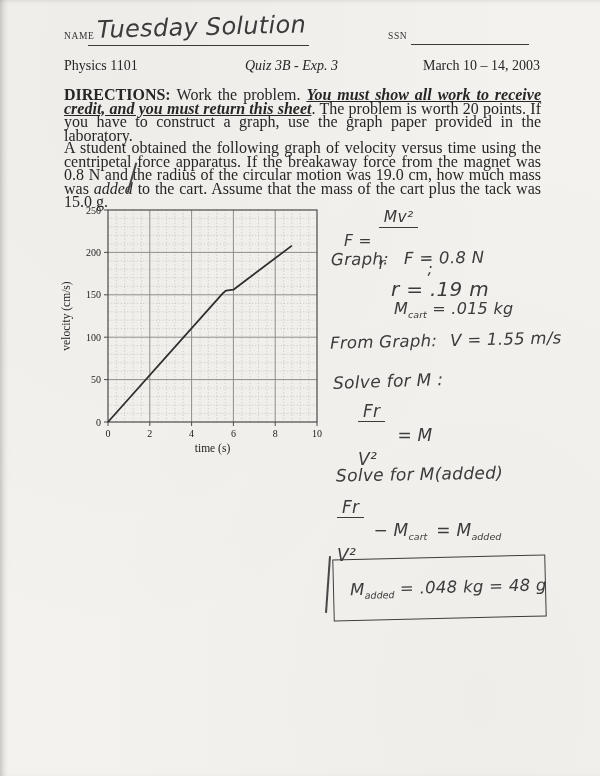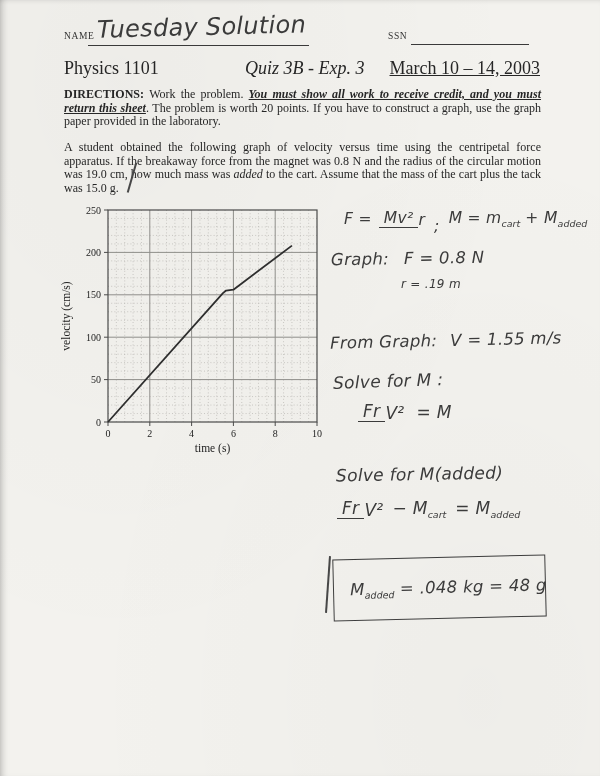--- a/index.html
+++ b/index.html
@@ -9,30 +9,30 @@
     background:
       radial-gradient(ellipse at 20% 10%, rgba(0,0,0,0.025), transparent 60%),
       radial-gradient(ellipse at 80% 90%, rgba(0,0,0,0.02), transparent 60%),
       #f3f2ee;
     box-shadow: inset 7px 0 9px -7px rgba(0,0,0,0.35), inset 0 4px 6px -5px rgba(0,0,0,0.15);
     color:#262626;
   }
   .abs { position:absolute; }
   .small-caps-label { font-size:9.5px; letter-spacing:0.6px; color:#333; }
   .uline { border-bottom:1.3px solid #3a3a3a; }
-  .hdr2 { font-size:18px; }
-  .para { font-size:12px; line-height:13.6px; text-align:justify; width:477px; }
+  .hdr2 { font-size:14px; }
+  .para { font-size:16px; line-height:13.6px; text-align:justify; width:477px; }
   .bold { font-weight:bold; }
   .emph { font-weight:bold; font-style:italic; text-decoration:underline; }
   .ital { font-style:italic; }
 
   
   .hw { font-family:"DejaVu Sans", sans-serif; font-style:italic; color:#3b3b3b; font-size:15.5px; letter-spacing:0.3px; }
   .hw-name { font-size:24px; transform:rotate(-1.5deg); white-space:nowrap; }
-  .frac { display:inline-flex; align-items:flex-end; line-height:1.08; }
+  .frac { display:inline-flex; flex-direction:column; align-items:flex-start; line-height:1.08;gap:28px; }
   .frac .fnum { padding:0 5px 1px 5px; border-bottom:1.7px solid #3b3b3b; }
   .hwsub { font-size:9.5px; vertical-align:-4px; letter-spacing:0; }
   .hwrow { display:flex; align-items:center; white-space:nowrap; }
   .pen-line { background:#474747; }
 
   .answer-box {
     border:1.7px solid #3d3d3d; transform:rotate(-1.4deg);
     display:flex; align-items:center; padding-left:16px; white-space:nowrap;
   }
   svg text { font-family:"Liberation Serif", serif; fill:#222; }
@@ -44,21 +44,21 @@
 
   <span class="abs small-caps-label" style="left:64px; top:31px;">NAME</span>
   <div class="abs uline" style="left:88px; top:19px; width:221px; height:27px;"></div>
   <div class="abs hw hw-name" style="left:97px; top:13px;">Tuesday Solution</div>
 
   <span class="abs small-caps-label" style="left:388px; top:31px;text-align:right;">SSN</span>
   <div class="abs uline" style="left:411px; top:19px; width:118px; height:26px;"></div>
 
   <span class="abs hdr2" style="left:64px; top:58px;">Physics 1101</span>
   <span class="abs hdr2" style="left:245px; top:58px;font-style:italic;">Quiz 3B - Exp. 3</span>
-  <span class="abs hdr2" style="right:60px; top:58px;text-decoration:underline;">March 10 – 14, 2003</span>
+  <span class="abs hdr2" style="right:60px; top:58px;">March 10 – 14, 2003</span>
 
   <p class="abs para" style="left:64px; top:88px;"><span class="bold">DIRECTIONS</span><span class="bold">:  </span><span>Work the problem.  </span><span class="emph">You must show all work to receive credit, and you must return this sheet</span><span>.  The problem is worth 20 points.  If you have to construct a graph, use the graph paper provided in the laboratory.</span></p>
 
   <p class="abs para" style="left:64px; top:141px;"><span>A student obtained the following graph of velocity versus time using the centripetal force apparatus.  If the breakaway force from the magnet was 0.8 N and the radius of the circular motion was 19.0 cm, how much mass was </span><span class="ital">added</span><span> to the cart.  Assume that the mass of the cart plus the tack was 15.0 g.</span></p>
 
   <div class="abs pen-line" style="left:131px; top:162px; width:1.6px; height:31px; transform:rotate(16deg);"></div>
 
   <svg class="abs" style="left:46px; top:201px;" width="292" height="268" viewBox="0 0 292 268">
       <line x1="70.36" y1="9" x2="70.36" y2="221" stroke="#b7b6b2" stroke-width="0.7" stroke-dasharray="1,2.2"></line>
       <line x1="78.72" y1="9" x2="78.72" y2="221" stroke="#b7b6b2" stroke-width="0.7" stroke-dasharray="1,2.2"></line>
@@ -138,30 +138,30 @@
       <polyline points="62,221 176.95,92.10400000000001 180.085,89.56 187.39999999999998,88.71199999999999 245.92000000000002,44.616000000000014" fill="none" stroke="#2e2e2e" stroke-width="1.8" stroke-linejoin="round"></polyline>
     </svg>
 
   <div class="abs hw hwrow" style="left:344px; top:209px; gap:7px;">
     <span>F  =</span>
     <span class="frac">
       <span class="fnum">Mv²</span>
       <span>r</span>
     </span>
     <span style="align-self:flex-end; margin:0 2px -6px 2px;">;</span>
-    <span><span>M = m</span><span class="hwsub">cart</span><span> + M</span><span class="hwsub">added</span></span>
   </div>
 
   <div class="abs hw hwrow" style="left:331px; top:249px; gap:15px; transform:rotate(-1deg); font-size:16.5px;">
     <span>Graph:</span>
     <span>F = 0.8 N</span>
   </div>
 
-  <div class="abs hw" style="left:401px; top:277px; font-size:12px;">r = .19 m</div>
+  <div class="abs hw" style="left:391px; top:277px; font-size:20px;">r = .19 m</div>
 
+  <div class="abs hw" style="left:394px; top:299px; font-size:16px;"><span>M</span><span class="hwsub">cart</span><span> = .015 kg</span></div>
 
   <div class="abs hw hwrow" style="left:330px; top:331px; gap:13px; transform:rotate(-1.3deg); font-size:16.5px;">
     <span>From Graph:</span>
     <span>V = 1.55 m/s</span>
   </div>
 
   <div class="abs hw" style="left:333px; top:371px; transform:rotate(-2deg); font-size:17px;">Solve for  M :</div>
 
   <div class="abs hw hwrow" style="left:358px; top:402px; gap:12px; font-size:17px;">
     <span class="frac">

